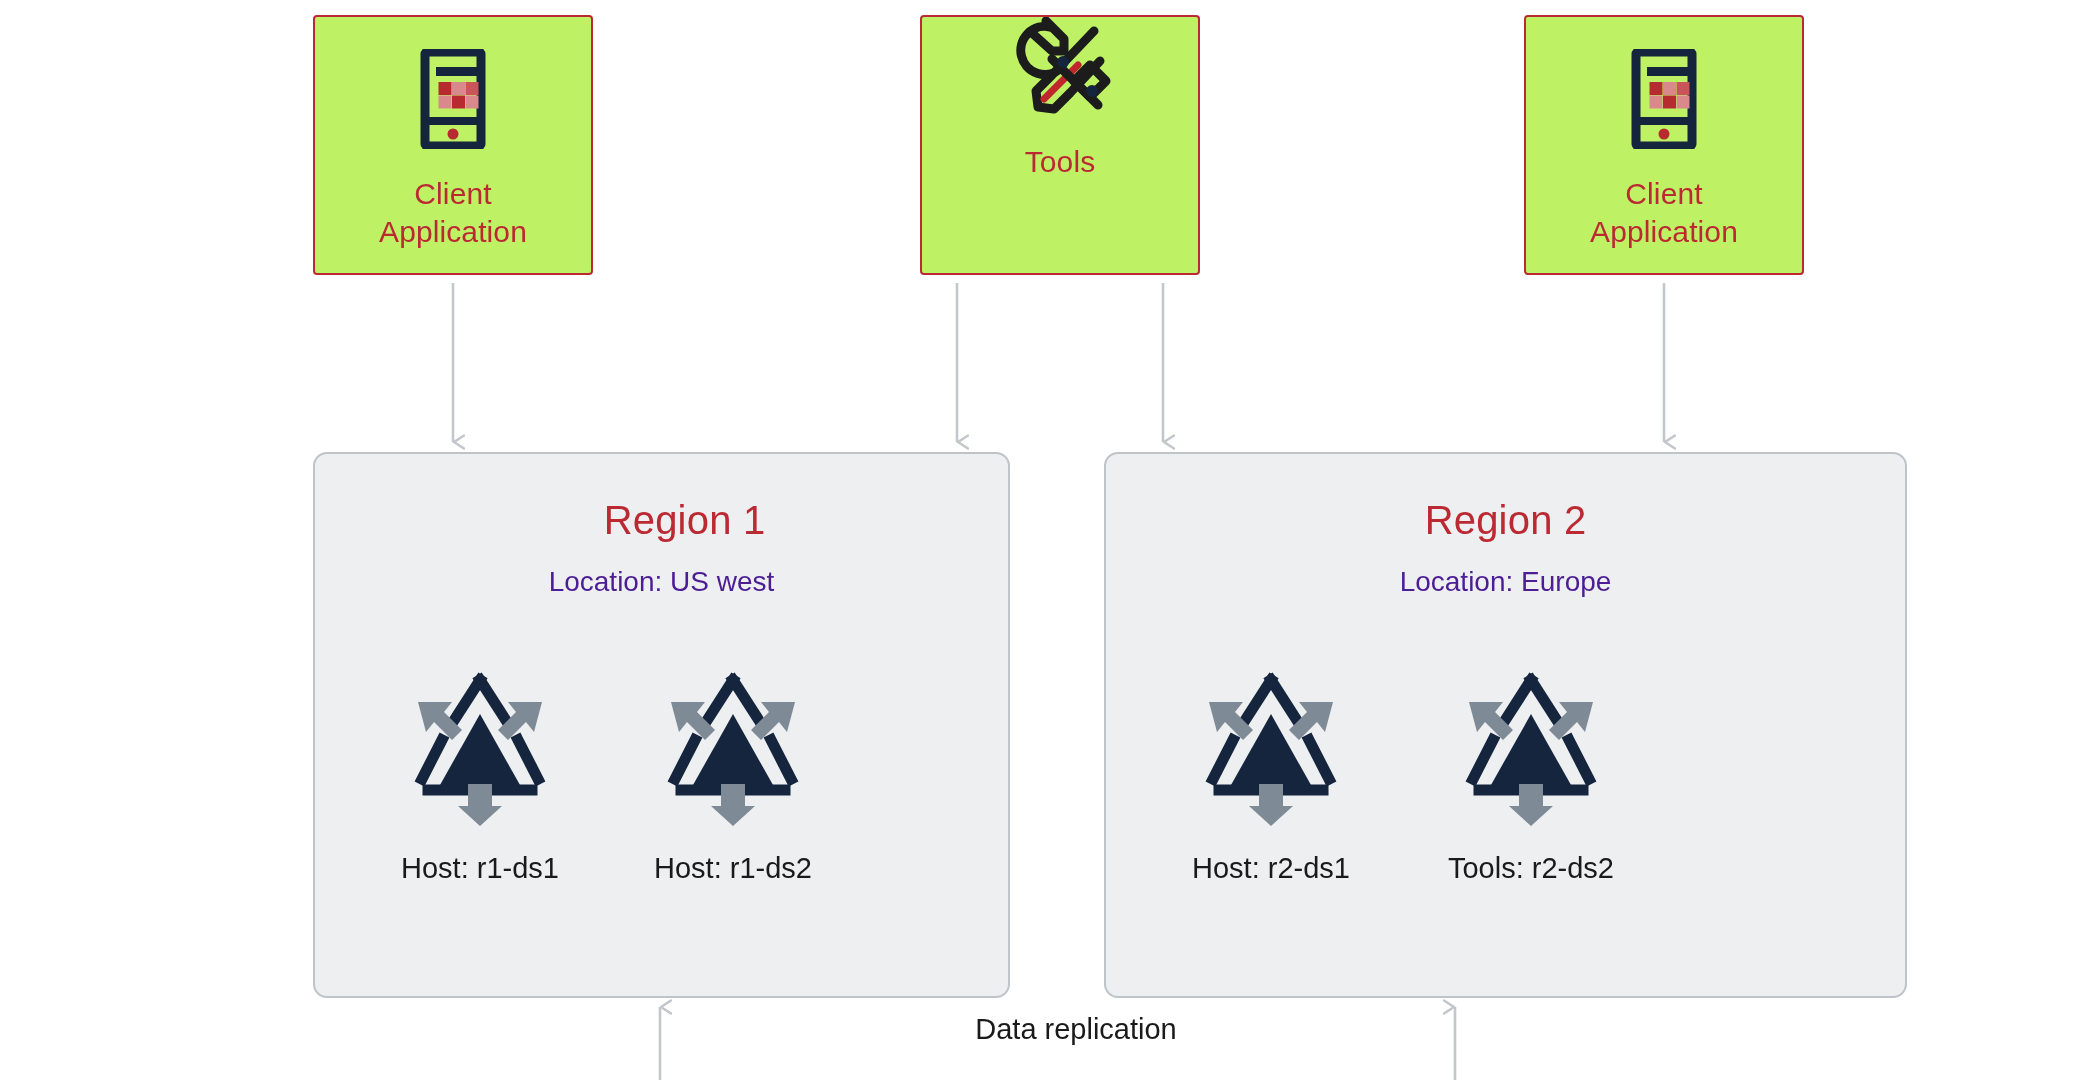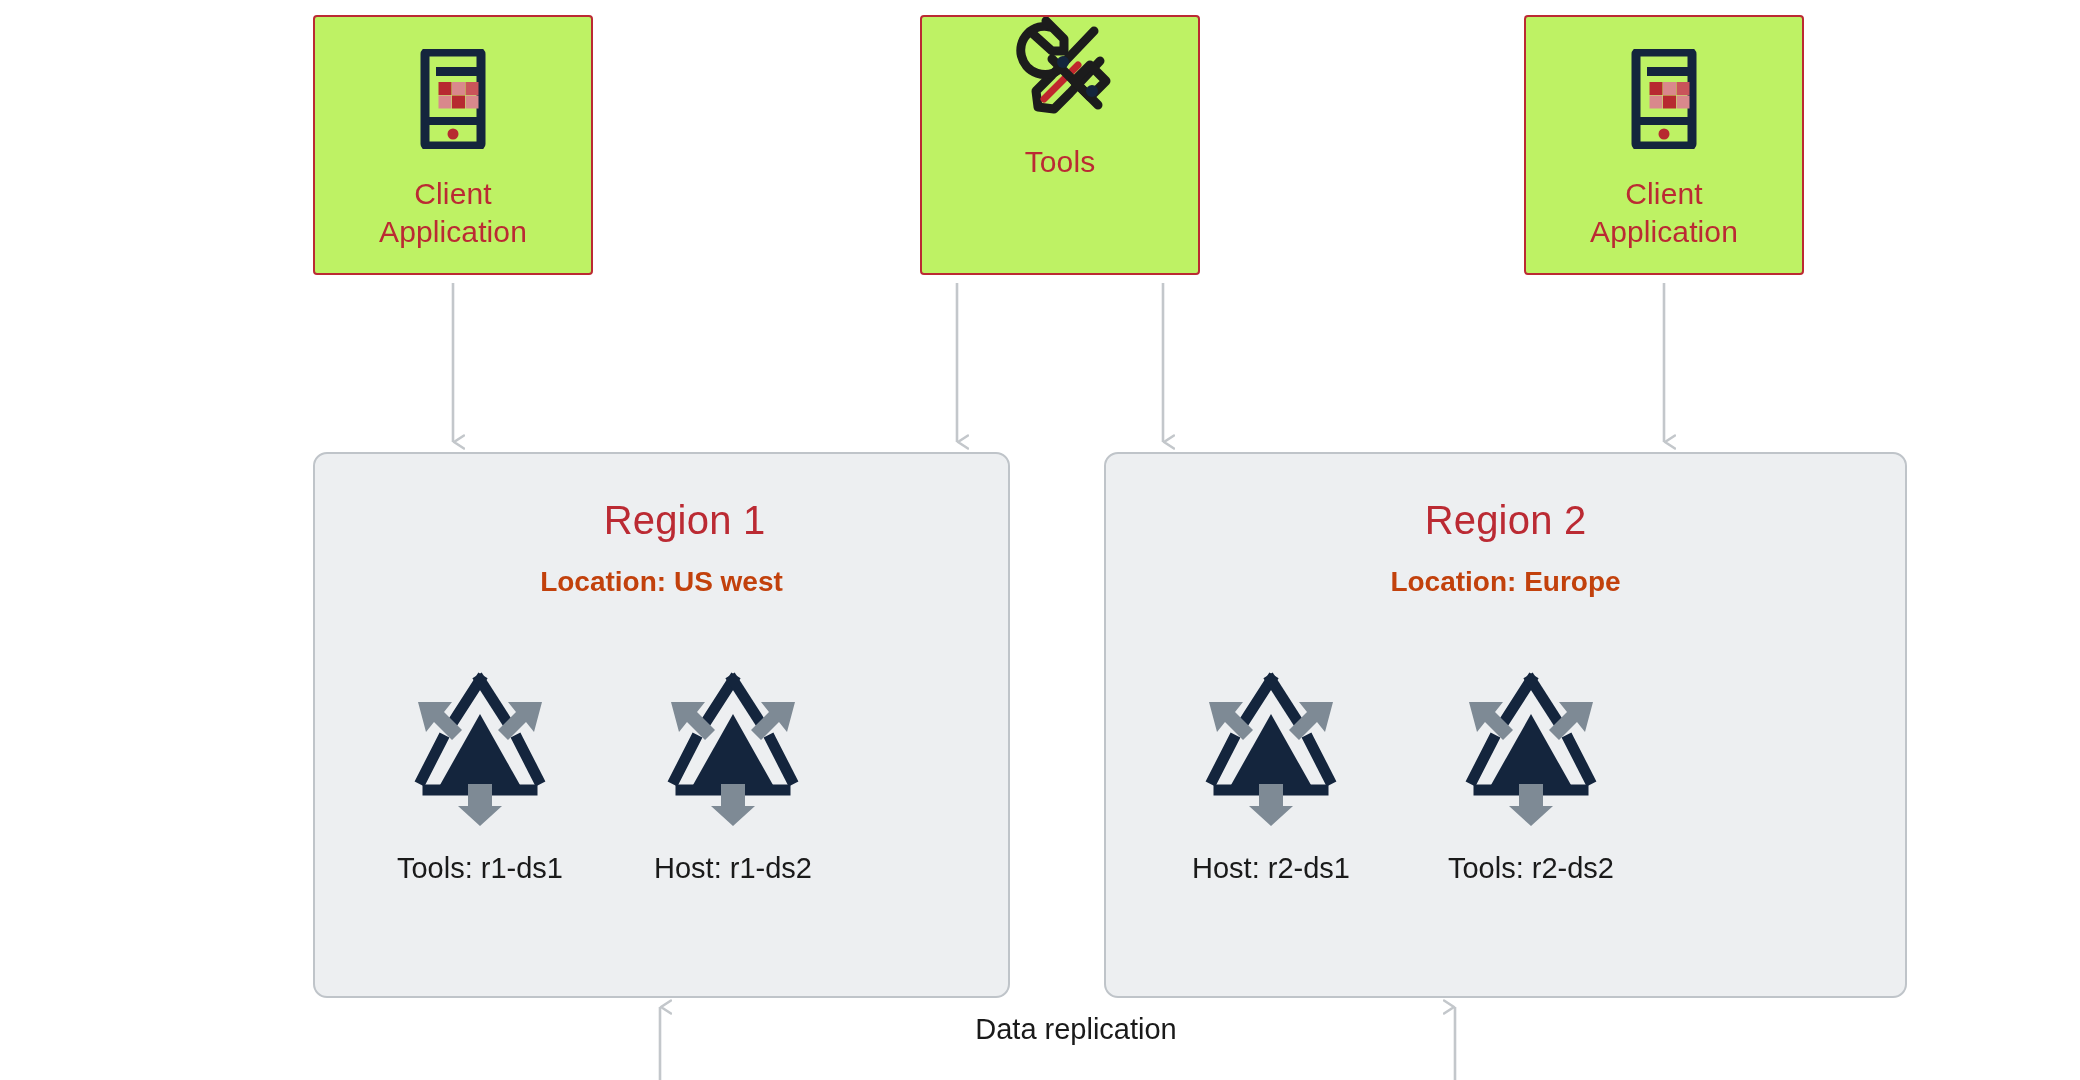--- a/index.html
+++ b/index.html
@@ -65,23 +65,23 @@
     color: #bb2a33;
     font-size: 40px;
     font-weight: 400;
     letter-spacing: .2px;
   }
   .region-subtitle {
     position: absolute;
     left: 0;
     width: 100%;
     text-align: center;
-    color: #c2410c;
+    color: #4c1d95;
     font-size: 28px;
-    font-weight: 700;
+    font-weight: 400;
   }
   
   .ds-node {
     position: absolute;
     width: 250px;
     display: flex;
     flex-direction: column;
     align-items: center;
   }
   .ds-label {
@@ -229,21 +229,21 @@
           <g fill="#7e8a95">
 
             <polygon points="12,36 46,36 38,46 56,64 46,74 28,56 20,66"></polygon>
 
             <polygon points="136,36 102,36 110,46 92,64 102,74 120,56 128,66"></polygon>
 
             <polygon points="62,118 86,118 86,140 96,140 74,160 52,140 62,140"></polygon>
           </g>
         </svg>
       </span>
-      <div class="ds-label">Tools: r1-ds1</div>
+      <div class="ds-label">Host: r1-ds1</div>
     </div>
 
     <div class="ds-node" style="left:293px; top:212px;">
       <span class="node-icon">
         <svg width="148" height="160" viewBox="0 0 148 160" aria-hidden="true">
           <g fill="none" stroke="#14253d" stroke-width="11" stroke-linecap="square">
             <path d="M74 14 L47 56"></path>
             <path d="M74 14 L101 56"></path>
             <path d="M36 74 L16 113"></path>
             <path d="M112 74 L132 113"></path>

